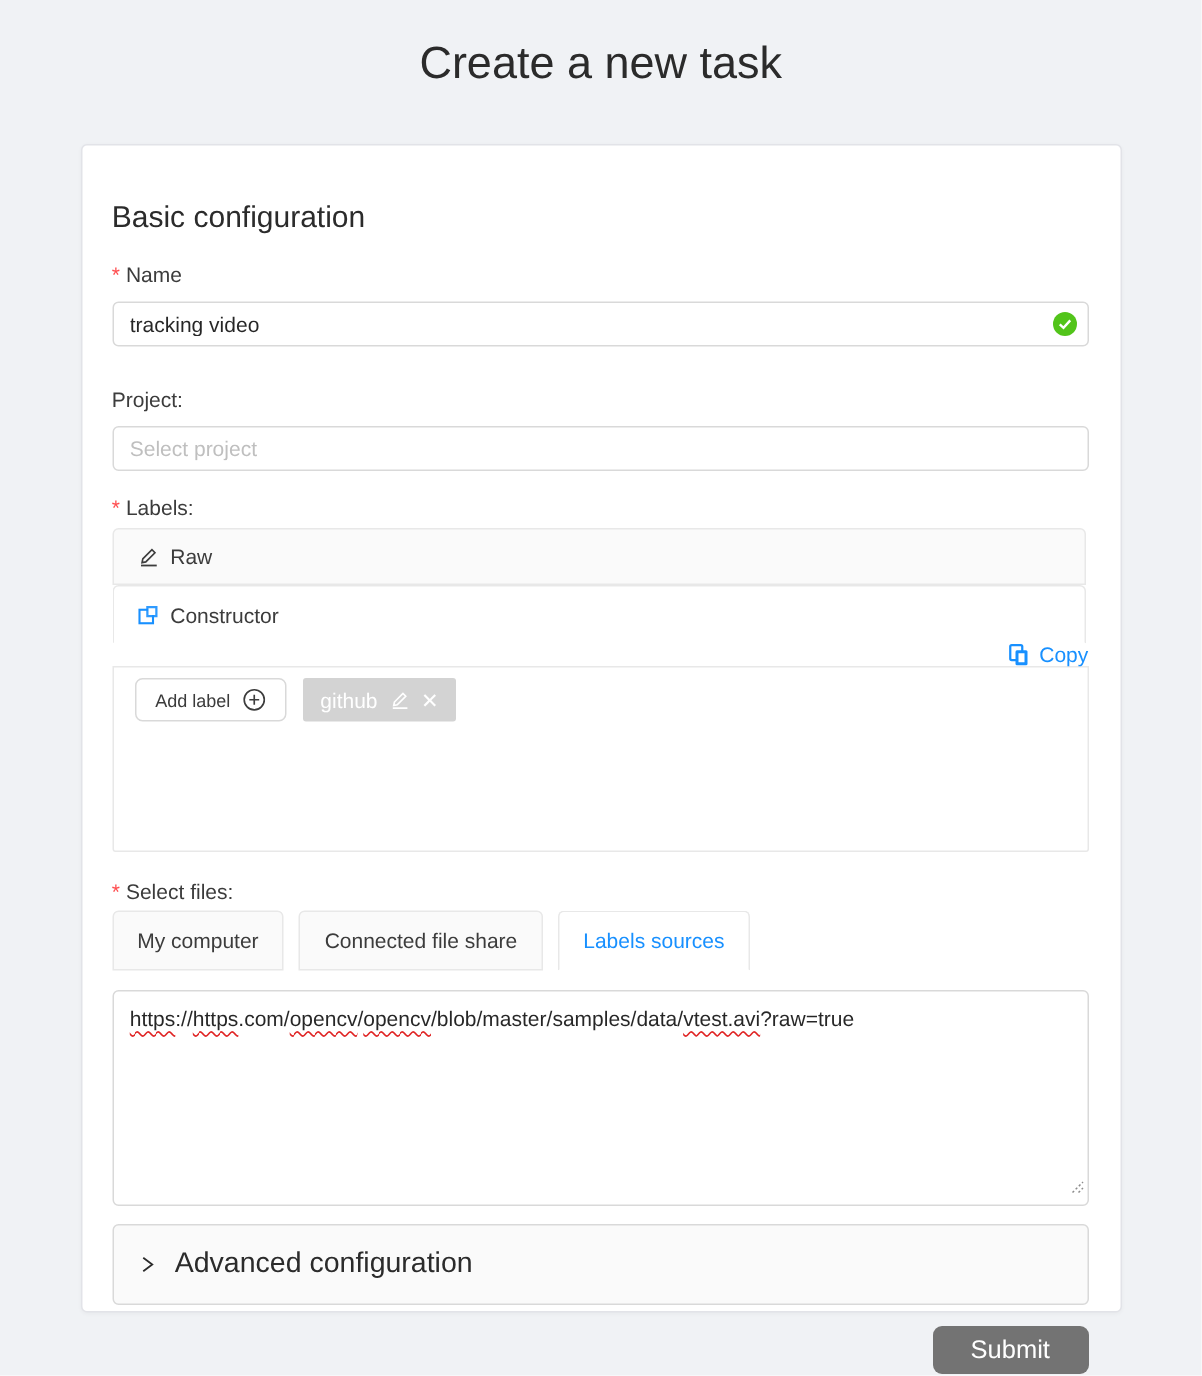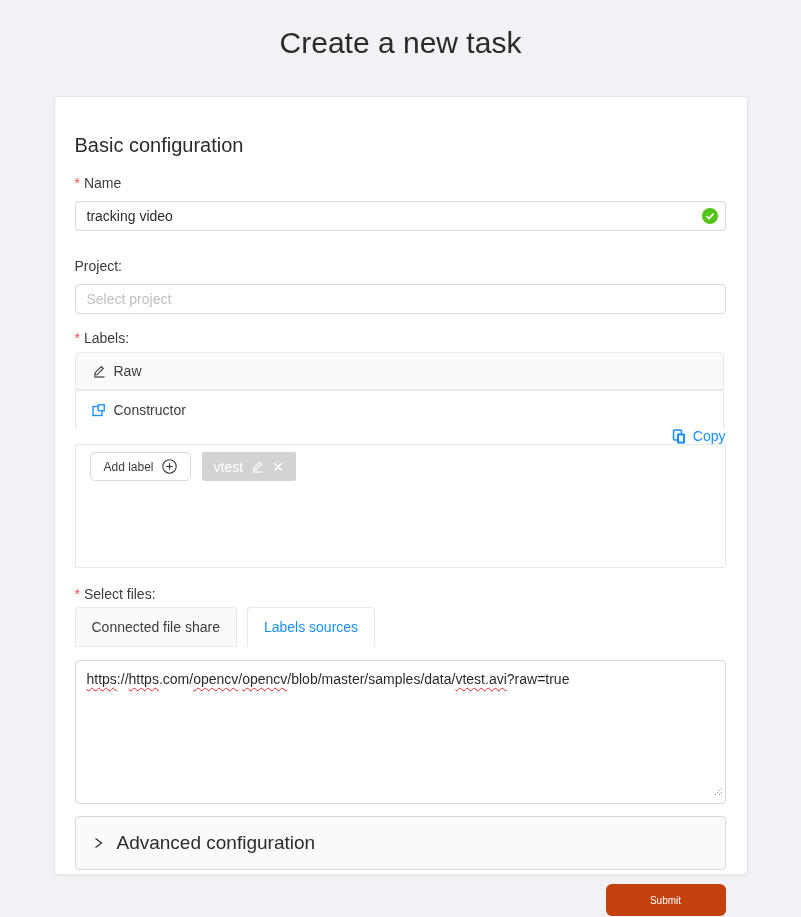--- a/index.html
+++ b/index.html
@@ -189,27 +189,27 @@
     padding-left: 17px;
     cursor: pointer;
   }
   .advanced-panel .adv-text {
     margin-left: 13px;
     font-size: 19px;
     color: #2b2b2b;
   }
   .submit-row { display: flex; justify-content: flex-end; margin-top: 14px; }
   .submit-btn {
-    width: 120px;
+    width: 104px;
     height: 32px;
-    background: #c2410c;
+    background: #737373;
     color: #fff;
     border: none;
     border-radius: 6px;
-    font-size: 10px;
+    font-size: 17px;
     font-family: inherit;
     cursor: pointer;
   }
   .icon { display: inline-flex; align-items: center; justify-content: center; }
 </style>
 </head>
 <body>
 
 <h1 class="page-title">Create a new task</h1>
 
@@ -278,36 +278,39 @@
       <span>Add label</span>
       <span class="icon">
         <svg width="15" height="15" viewBox="0 0 15 15">
           <circle cx="7.5" cy="7.5" r="6.7" fill="none" stroke="#3c3c3c" stroke-width="1.1"></circle>
           <line x1="7.5" y1="4.2" x2="7.5" y2="10.8" stroke="#3c3c3c" stroke-width="1.1"></line>
           <line x1="4.2" y1="7.5" x2="10.8" y2="7.5" stroke="#3c3c3c" stroke-width="1.1"></line>
         </svg>
       </span>
     </button>
     <span class="label-tag">
-      <span>vtest</span>
+      <span>github</span>
       <span class="icon">
         <svg width="13" height="13" viewBox="0 0 14 14">
           <path d="M3.2 8.6 L9.3 2.5 L11.3 4.5 L5.2 10.6 L2.7 11.1 Z" fill="none" stroke="#ffffff" stroke-width="1.2"></path>
           <line x1="2" y1="13" x2="12.5" y2="13" stroke="#ffffff" stroke-width="1.2"></line>
         </svg>
       </span>
       <span class="tag-x">✕</span>
     </span>
   </div>
 
   <div class="field-label mt16">
     <span class="required-mark">*</span>
     <span>Select files:</span>
   </div>
   <div class="file-tabs">
+    <div class="file-tab">
+      <span>My computer</span>
+    </div>
     <div class="file-tab">
       <span>Connected file share</span>
     </div>
     <div class="file-tab active">
       <span>Labels sources</span>
     </div>
   </div>
   <div class="url-textarea">
     <div><span class="misspell">https</span><span>://</span><span class="misspell">https</span><span>.com/</span><span class="misspell">opencv</span><span>/</span><span class="misspell">opencv</span><span>/blob/master/samples/data/</span><span class="misspell">vtest.avi</span><span>?raw=true</span></div>
     <span class="resize-grip">

